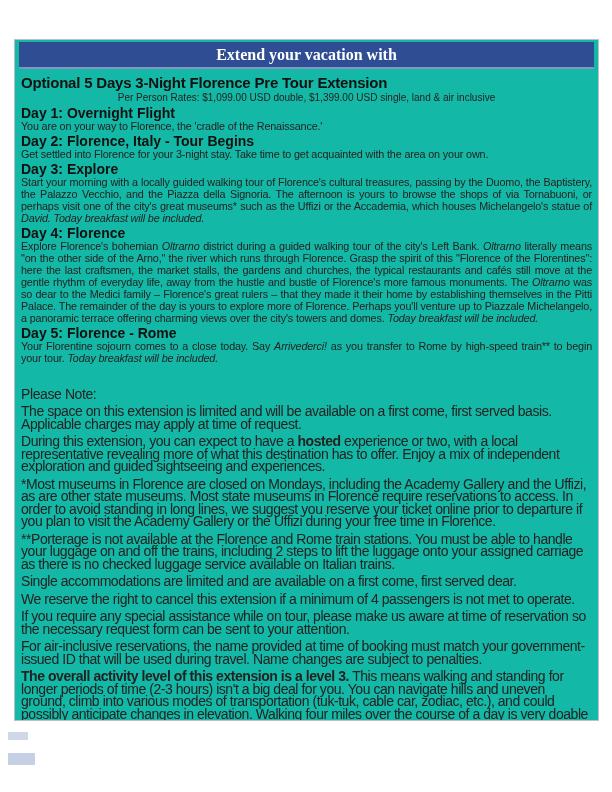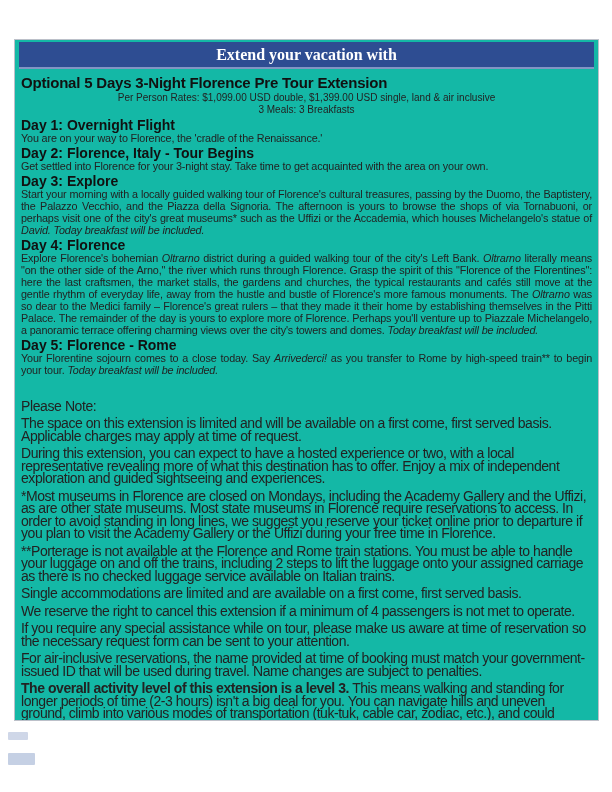--- a/index.html
+++ b/index.html
@@ -28,21 +28,20 @@
 <div class="page">
   <div class="doc-box">
 
     <div class="banner" style="background: rgb(46, 77, 146); border-bottom-color: rgb(130, 150, 196);">
       <span>Extend your vacation with</span>
     </div>
 
     <div class="content">
       <div class="doc-title">Optional 5 Days 3-Night Florence Pre Tour Extension</div>
       <div class="rates-line">Per Person Rates: $1,099.00 USD double, $1,399.00 USD single, land &amp; air inclusive</div>
-      <div class="meals-line">3 Meals: 3 Breakfasts</div>
 
       <div>
   <div class="day-section">
     <div class="day-heading">Day 1: Overnight Flight</div>
     <div class="day-paragraph"><span>You are on your way to Florence, the 'cradle of the Renaissance.'</span></div>
   </div>
 
   <div class="day-section">
     <div class="day-heading">Day 2: Florence, Italy - Tour Begins</div>
     <div class="day-paragraph"><span>Get settled into Florence for your 3-night stay. Take time to get acquainted with the area on your own.</span></div>
@@ -62,27 +61,27 @@
     <div class="day-heading">Day 5: Florence - Rome</div>
     <div class="day-paragraph"><span>Your Florentine sojourn comes to a close today. Say </span><span style="font-style: italic;">Arrivederci!</span><span> as you transfer to Rome by high-speed train** to begin your tour. </span><span style="font-style: italic;">Today breakfast will be included.</span></div>
   </div>
 </div>
 
       <div class="notes">
         <div class="note-label">Please Note:</div>
         <div>
   <div class="note-paragraph"><span>The space on this extension is limited and will be available on a first come, first served basis. Applicable charges may apply at time of request.</span></div>
 
-  <div class="note-paragraph"><span>During this extension, you can expect to have a </span><span style="font-weight: normal;">hosted</span><span> experience or two, with a local representative revealing more of what this destination has to offer. Enjoy a mix of independent exploration and guided sightseeing and experiences.</span></div>
+  <div class="note-paragraph"><span>During this extension, you can expect to have a </span><span style="font-weight: bold;">hosted</span><span> experience or two, with a local representative revealing more of what this destination has to offer. Enjoy a mix of independent exploration and guided sightseeing and experiences.</span></div>
 
   <div class="note-paragraph"><span>*Most museums in Florence are closed on Mondays, including the Academy Gallery and the Uffizi, as are other state museums. Most state museums in Florence require reservations to access. In order to avoid standing in long lines, we suggest you reserve your ticket online prior to departure if you plan to visit the Academy Gallery or the Uffizi during your free time in Florence.</span></div>
 
   <div class="note-paragraph"><span>**Porterage is not available at the Florence and Rome train stations. You must be able to handle your luggage on and off the trains, including 2 steps to lift the luggage onto your assigned carriage as there is no checked luggage service available on Italian trains.</span></div>
 
-  <div class="note-paragraph"><span>Single accommodations are limited and are available on a first come, first served basis.</span></div>
+  <div class="note-paragraph"><span>Single accommodations are limited and are available on a first come, first served dear.</span></div>
 
   <div class="note-paragraph"><span>We reserve the right to cancel this extension if a minimum of 4 passengers is not met to operate.</span></div>
 
   <div class="note-paragraph"><span>If you require any special assistance while on tour, please make us aware at time of reservation so the necessary request form can be sent to your attention.</span></div>
 
   <div class="note-paragraph"><span>For air-inclusive reservations, the name provided at time of booking must match your government-issued ID that will be used during travel. Name changes are subject to penalties.</span></div>
 
   <div class="note-paragraph"><span style="font-weight: bold;">The overall activity level of this extension is a level 3.</span><span> This means walking and standing for longer periods of time (2-3 hours) isn't a big deal for you. You can navigate hills and uneven ground, climb into various modes of transportation (tuk-tuk, cable car, zodiac, etc.), and could possibly anticipate changes in elevation. Walking four miles over the course of a day is very doable as is climbing 3 flights of stairs. You can handle altitudes between 6,000 and 9,000 feet. You can expect some longer days balanced with free time. This level is not a fit for travelers that require mobility assistance devices.</span></div>
 </div>
       </div>

